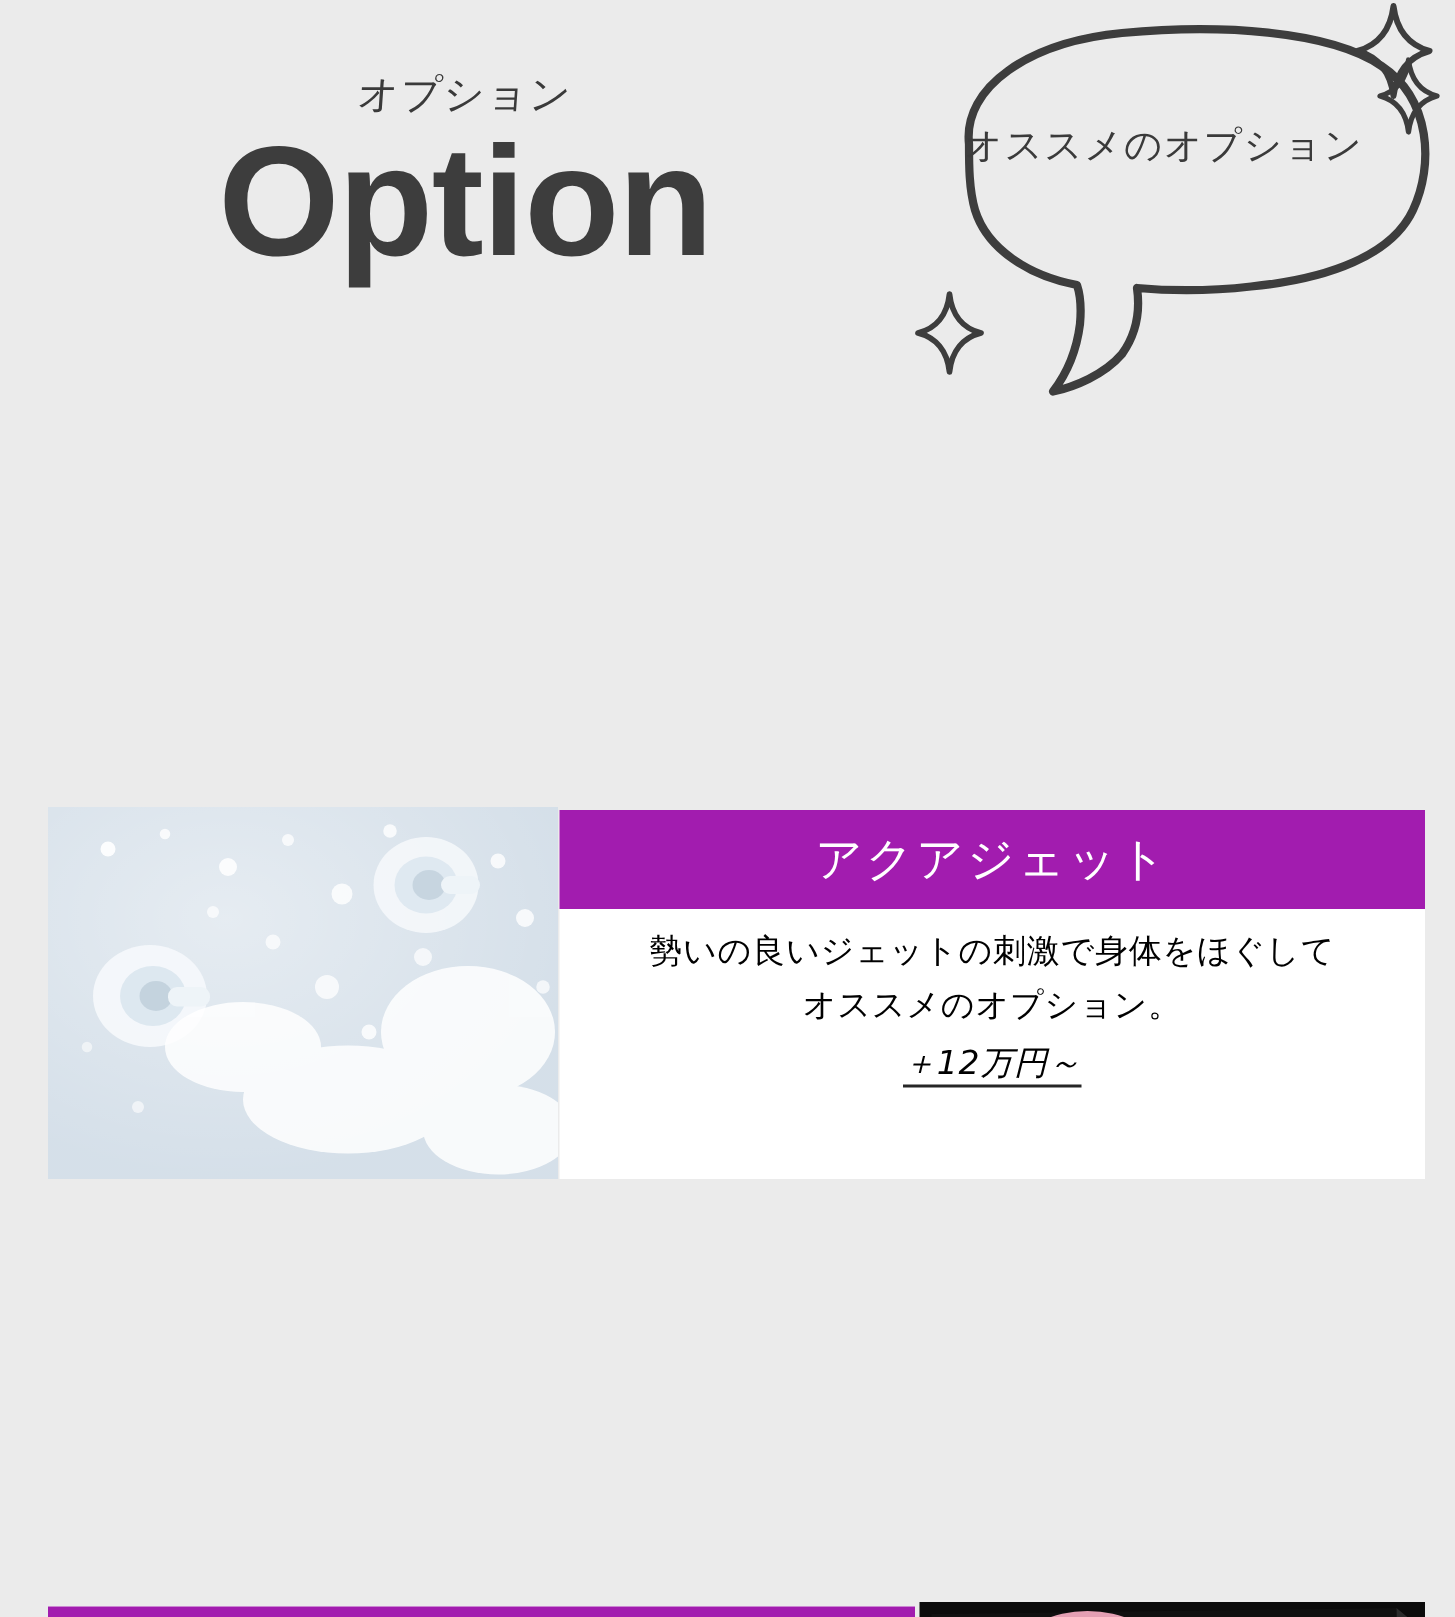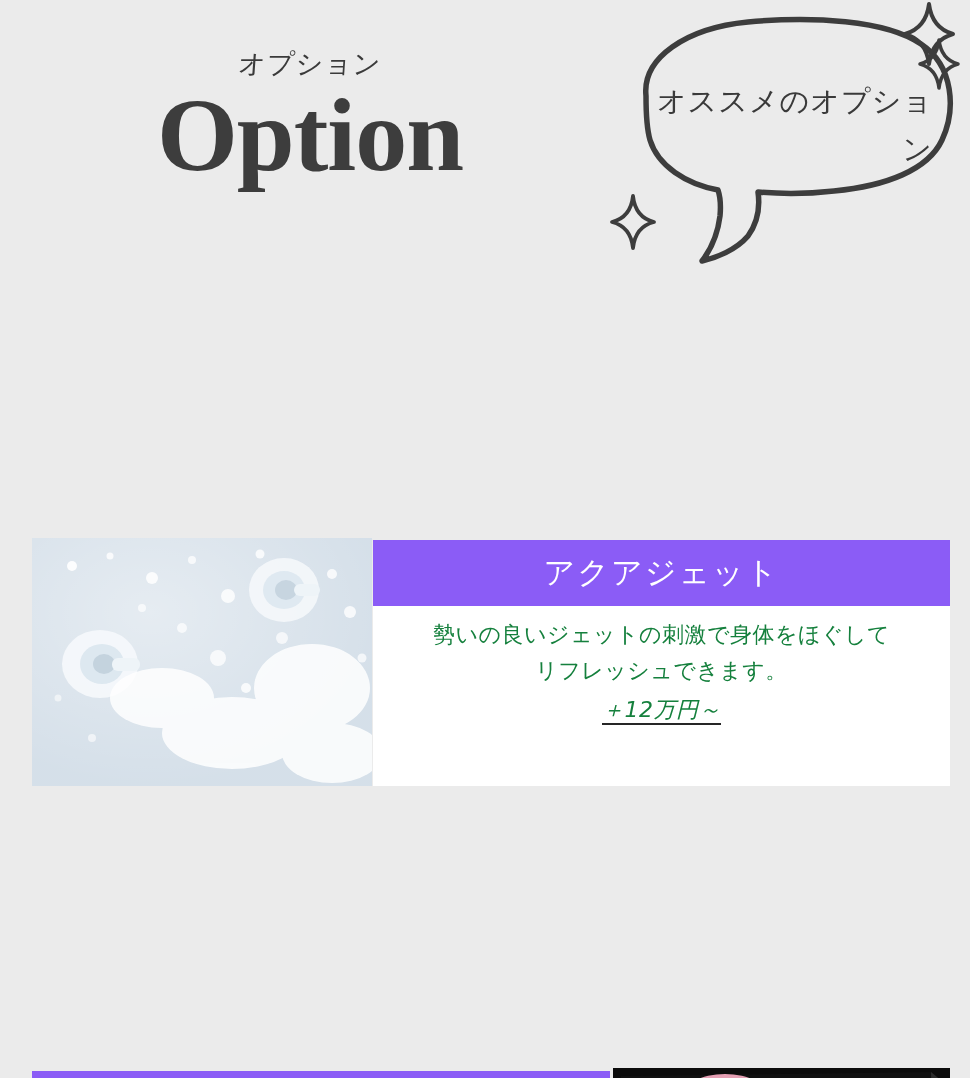--- a/index.html
+++ b/index.html
@@ -43,21 +43,21 @@
     font-weight: 300;
     color: #3a3a3a;
     letter-spacing: 1px;
     line-height: 1;
     transform: skewX(-4deg);
     display: block;
   }
   .title-main {
     display: block;
     margin-top: 6px;
-    font-family: Liberation Serif, serif;
+    font-family: Liberation Sans, sans-serif;
     font-size: 104px;
     font-weight: bold;
     color: #3d3d3d;
     letter-spacing: -1px;
     line-height: 1.0;
   }
 
   
   .bubble-wrap {
     position: absolute;
@@ -69,23 +69,23 @@
   .bubble-svg {
     position: absolute;
     left: 0;
     top: 0;
   }
   .bubble-text {
     position: absolute;
     left: 45px;
     top: 78px;
     width: 290px;
-    text-align: right;
-    font-family: Liberation Sans, sans-serif;
-    font-size: 29px;
+    text-align: left;
+    font-family: Liberation Mono, monospace;
+    font-size: 25px;
     color: #3a3a3a;
     line-height: 1.65;
     letter-spacing: 1px;
   }
   .bubble-line { display: block; }
   .bubble-line.l2 { letter-spacing: 2px; }
 
   
   .card {
     position: absolute;
@@ -93,33 +93,33 @@
   .card-photo {
     position: absolute;
     overflow: hidden;
   }
   .panel {
     position: absolute;
     background: #ffffff;
   }
   .bar {
     position: absolute;
-    background: #8b5cf6;
+    background: #a21caf;
     color: #ffffff;
     font-family: "DejaVu Sans", sans-serif;
     display: flex;
     align-items: center;
     justify-content: center;
     letter-spacing: 2px;
     box-sizing: border-box;
   }
   .body-text {
     position: absolute;
     font-family: "DejaVu Sans", sans-serif;
-    color: #15803d;
+    color: #000000;
     line-height: 1.62;
     letter-spacing: 0.5px;
   }
   .desc-line { display: block; white-space: nowrap; }
   .price {
     display: block;
     margin-top: 4px;
     font-style: italic;
   }
   .price-underline {
@@ -252,21 +252,21 @@
     </div>
 
     <div class="panel"></div>
 
     <div class="bar">
       <span>アクアジェット</span>
     </div>
 
     <div class="body-text">
       <span class="desc-line">勢いの良いジェットの刺激で身体をほぐして</span>
-      <span class="desc-line">リフレッシュできます。</span>
+      <span class="desc-line">オススメのオプション。</span>
       <span class="price">
         <span class="price-underline">＋12万円～</span>
       </span>
     </div>
   </div>
 
   <div class="card" id="card2">
 
     <div class="panel"></div>
 

